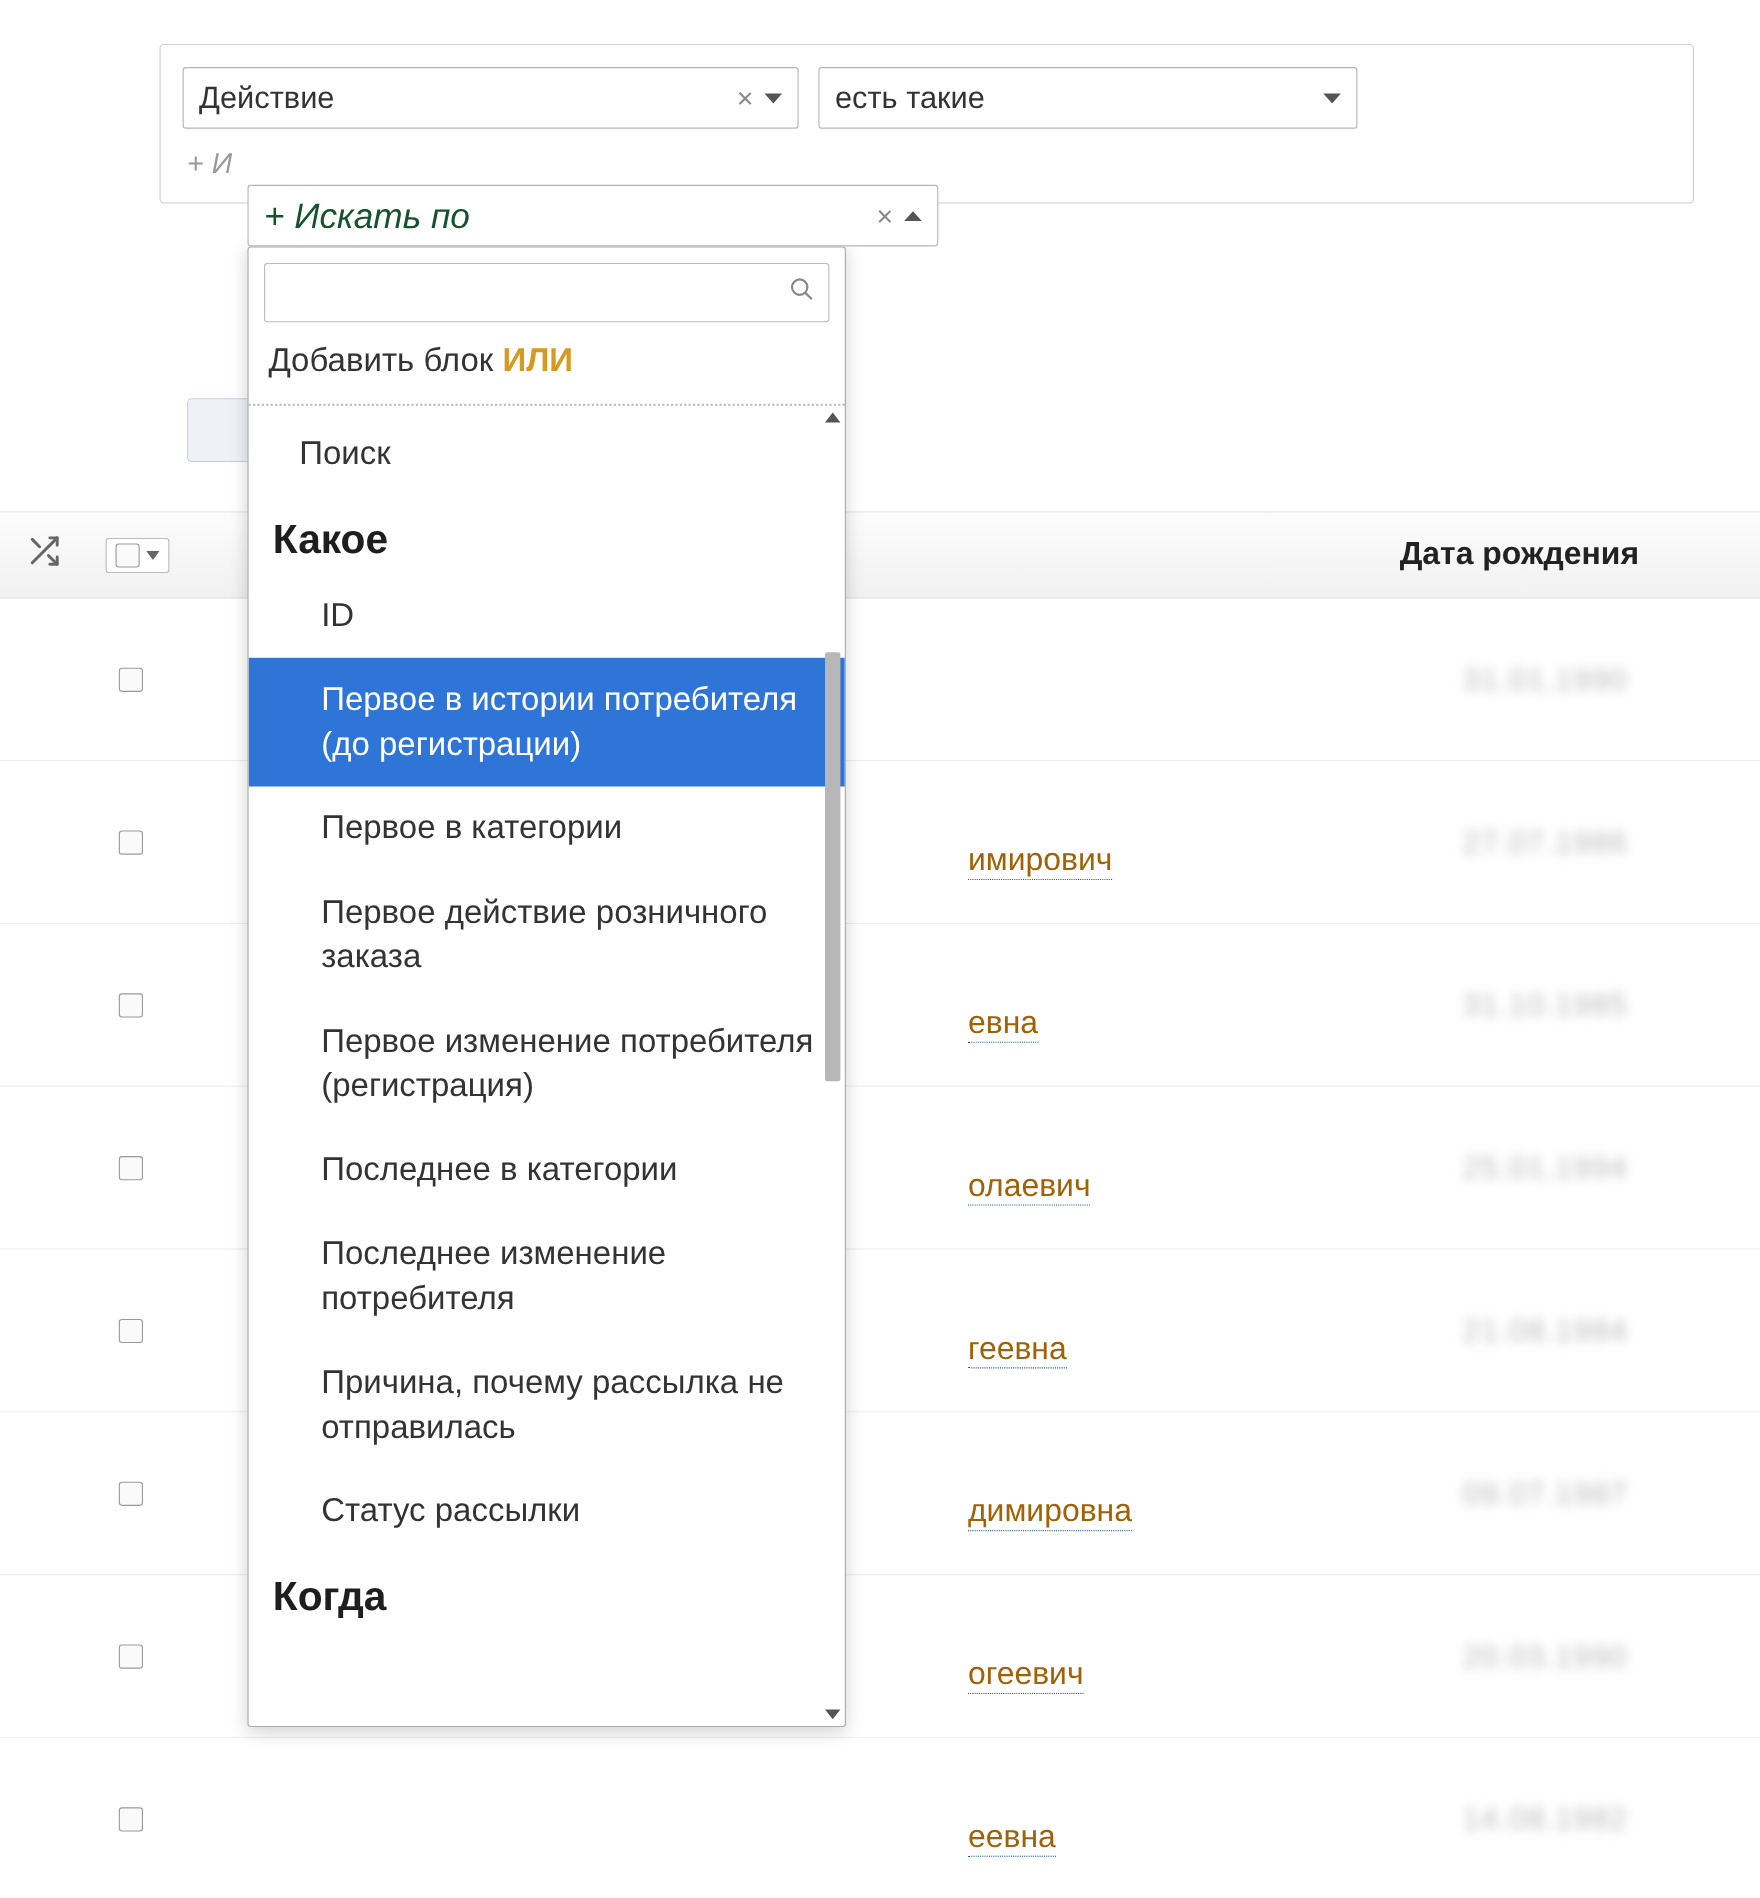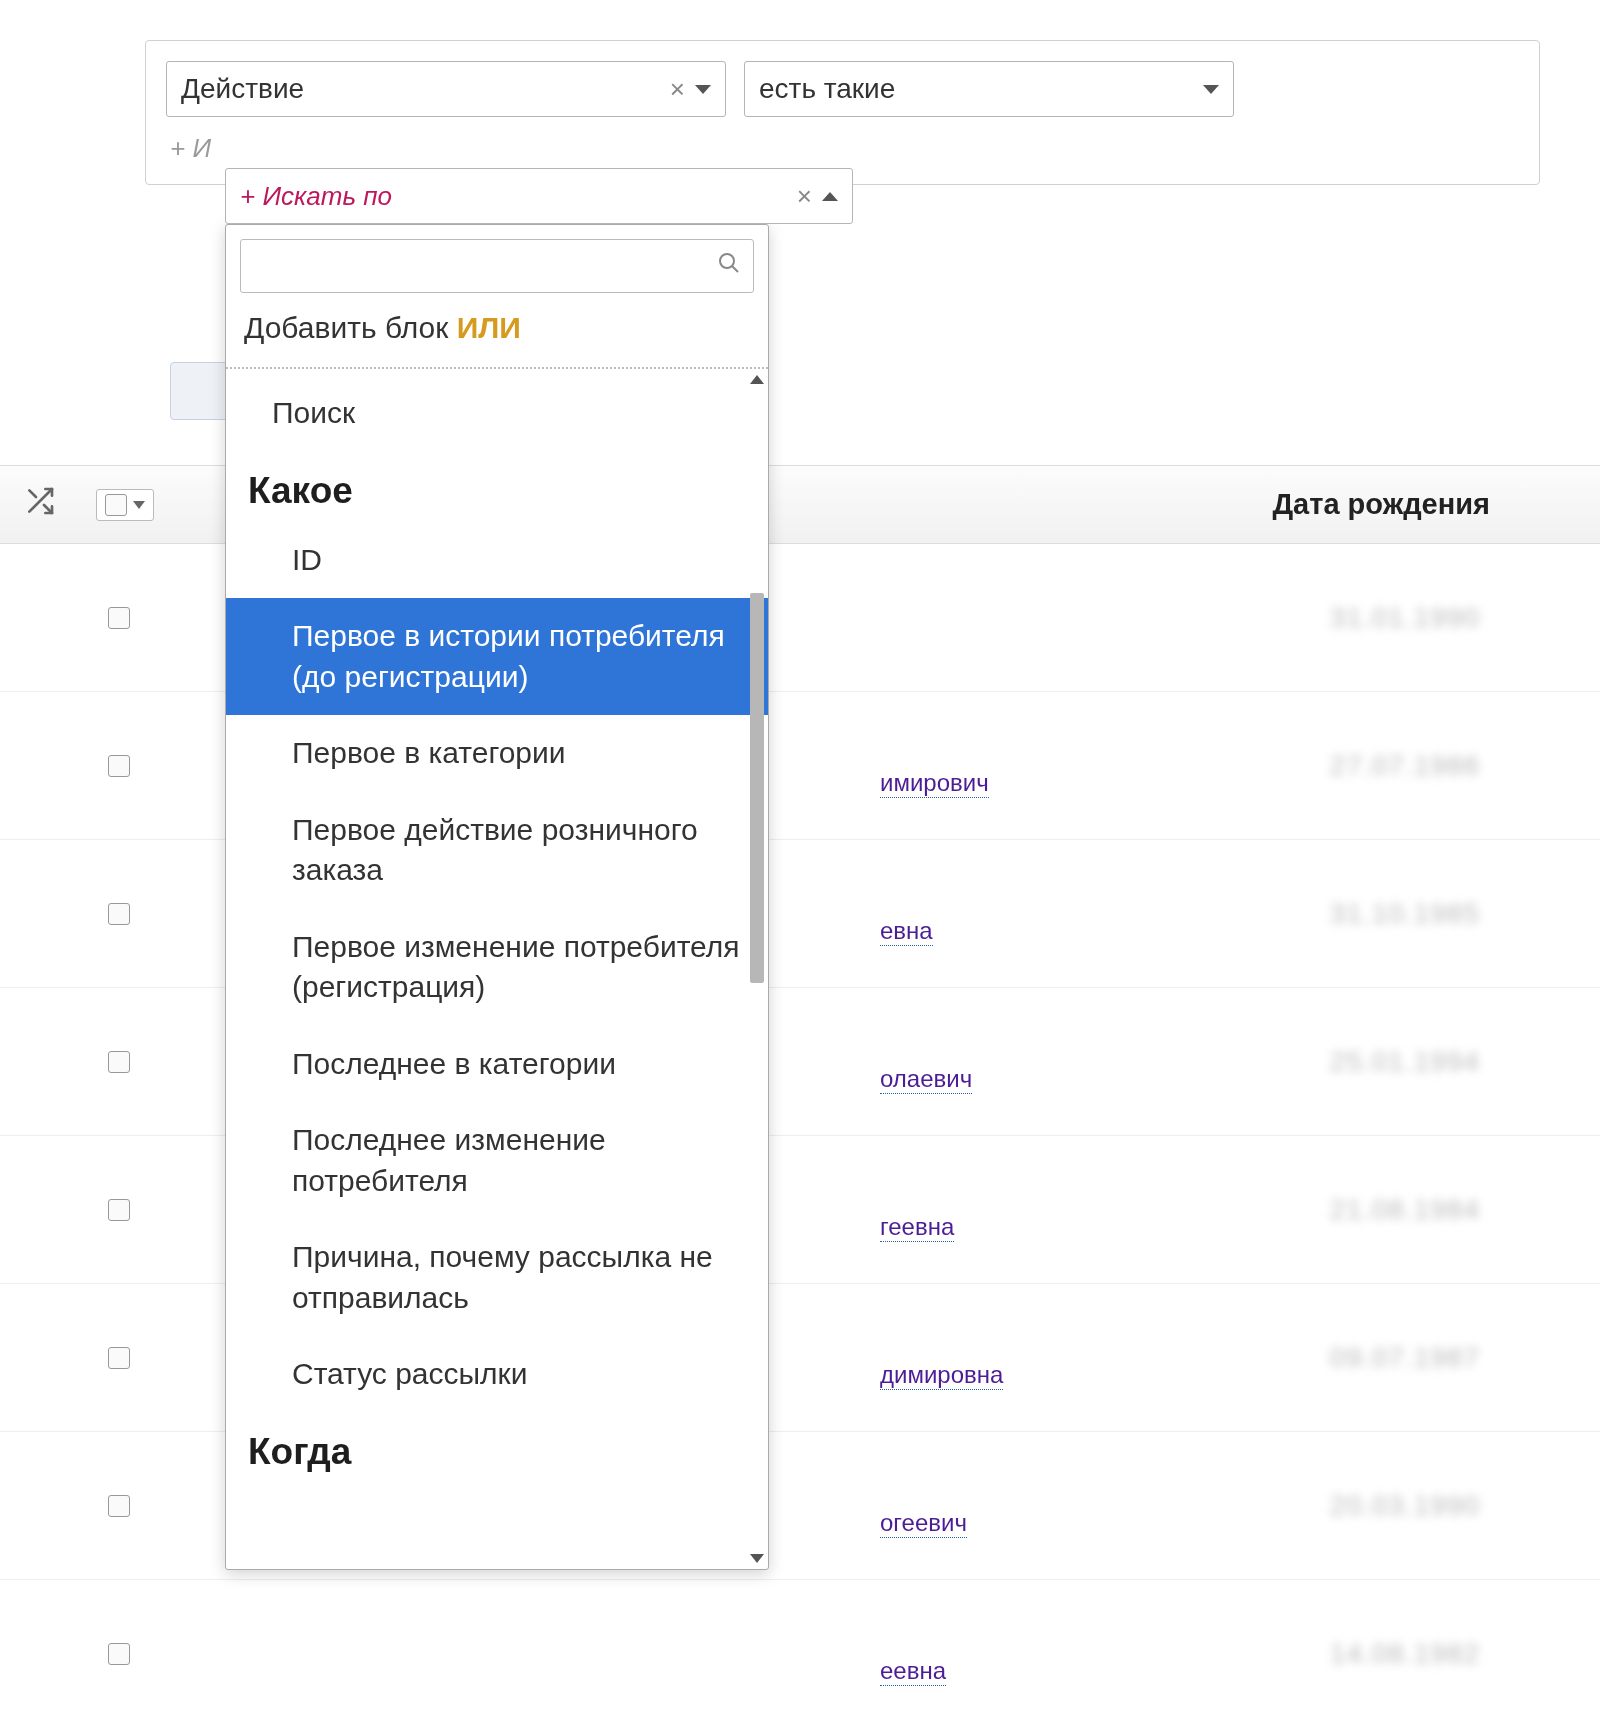--- a/index.html
+++ b/index.html
@@ -29,21 +29,21 @@
     border: 1px solid #b5b5b5;
     border-radius: 3px;
     background: #fff;
     height: 56px;
     padding: 0 14px;
     position: relative;
   }
   .combo.action { flex: 0 0 560px; }
   .combo.cond   { flex: 0 0 490px; }
   .combo .val { flex: 1; color: #333; font-size: 28px; }
-  .combo .placeholder { flex: 1; color: #be185d; font-style: italic; font-size: 26px; }
+  .combo .placeholder { flex: 1; color: #14532d; font-style: italic; font-size: 32px; }
   .combo .x-icon { color: #888; font-size: 26px; margin-right: 10px; cursor: pointer; }
   .combo .caret { width: 0; height: 0; border-left: 8px solid transparent; border-right: 8px solid transparent; }
   .caret.down { border-top: 9px solid #555; }
   .caret.up   { border-bottom: 9px solid #555; }
 
   .add-search { color:#9a9a9a; font-style: italic; font-size: 26px; margin-left: 4px; margin-top: 8px; }
 
   .hidden-btn {
     position: absolute;
     left: 170px;
@@ -156,22 +156,22 @@
     color: #222;
   }
   .trow {
     display:flex; align-items:center;
     height: 148px;
     border-bottom: 1px solid #eee;
     padding-left: 108px;
   }
   .trow .chk { margin-right: 130px; }
   .name-frag {
-    color: #4c1d95;
-    font-size: 24px;
+    color: #a16207;
+    font-size: 29px;
     border-bottom: 1px dotted #2a5fa0;
     margin-left: 620px;
     white-space: nowrap;
     margin-top: 35px;
   }
   .dob-blur {
     margin-left: auto;
     margin-right: 120px;
     color: #bbb;
     font-size: 28px;

